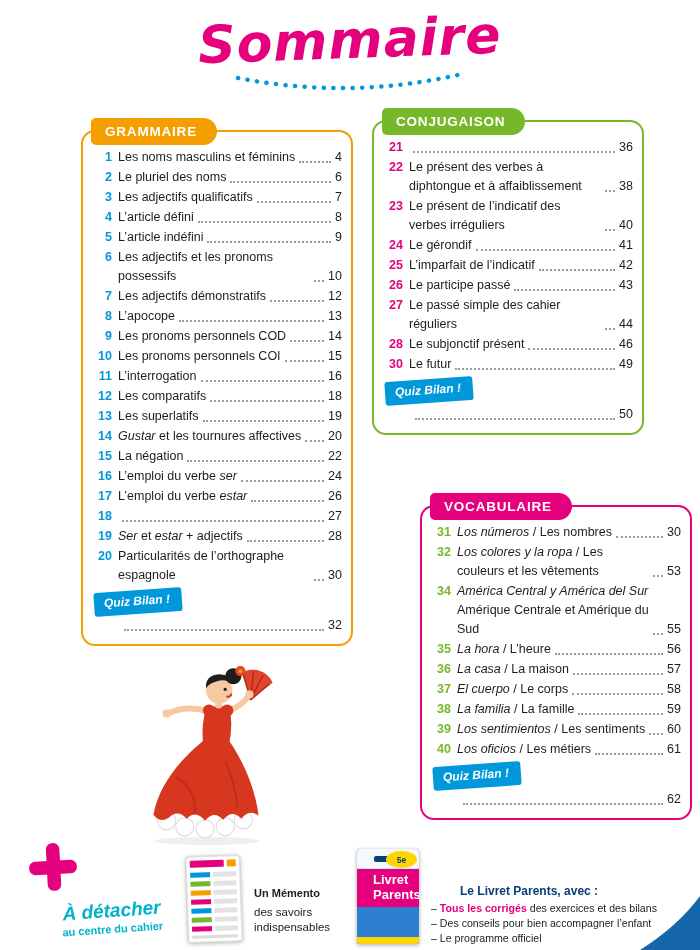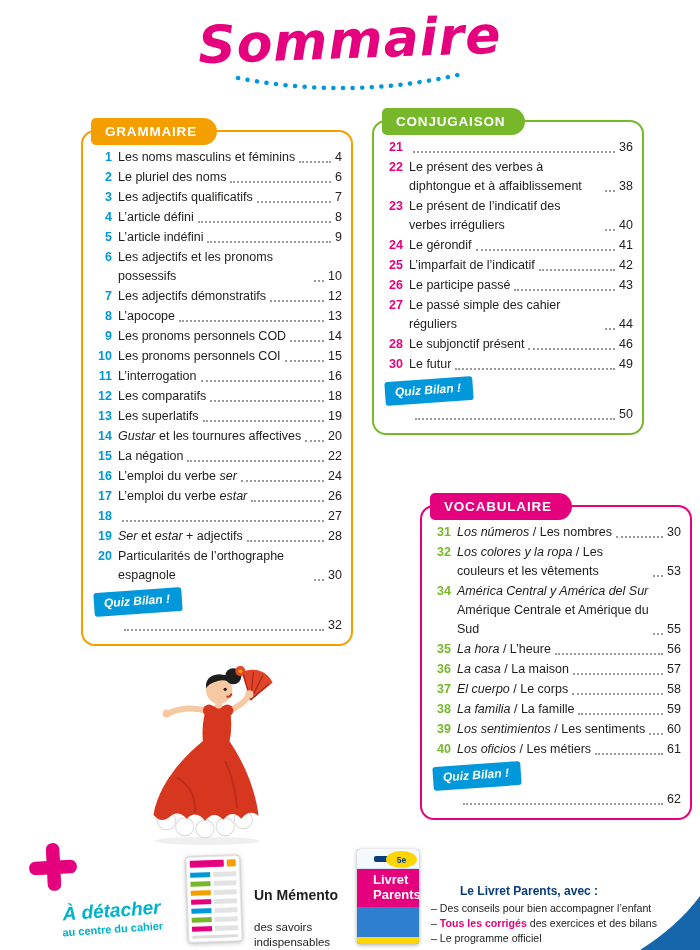--- a/index.html
+++ b/index.html
@@ -56,21 +56,21 @@
   .detach{
     position:absolute; left:22px; top:900px; width:180px; text-align:center;
     color:var(--detach-text,#00B3CC); transform:rotate(-4deg);
   }
   .detach-title{font-size:19px; font-weight:bold; font-style:italic;}
   .detach-sub{font-size:11px; font-weight:bold; margin-top:1px;}
   .memento-thumb{position:absolute; left:186px; top:855px; transform:rotate(-2deg);
     filter:drop-shadow(0 1px 2px rgba(0,0,0,.25));}
   .memento-caption{position:absolute; left:254px; top:886px; width:88px;
     font-size:11.5px; line-height:1.3;}
-  .memento-caption .b{display:block; font-weight:bold; font-size:14px; margin-bottom:16px;}
+  .memento-caption .b{display:block; font-weight:bold; font-size:11px; margin-bottom:5px;}
   .livret-cover{
     position:absolute; left:357px; top:849px; width:62px; height:95px;
     border-radius:3px; overflow:hidden; background:#2f7fd0;
     box-shadow:0 1px 4px rgba(0,0,0,.35);
   }
   .lc-top{height:19px; background:#f4f9fd; border-bottom:1px solid #d0e4f2;
     display:flex; align-items:center; justify-content:center;}
   .lc-logo{width:28px; height:6px; background:#0A3D7A; border-radius:2px;}
   .lc-band{background:var(--highlight-pink,#E5007D); color:#fff; text-align:center;
     font-weight:bold; font-size:13px; line-height:1.15; padding:4px 16px;}
@@ -441,22 +441,22 @@
       <span>Livret</span>
       <span>Parents</span>
     </div>
     <div class="lc-badge">5e</div>
     <div class="lc-strip"></div>
   </div>
 
   <div class="livret-text">
     <div class="lt-head">Le Livret Parents, avec :</div>
     <div class="lt-points">
+        <div class="lt-point"><span>– </span><span class="hl">Tous les corrigés</span><span> des exercices et des bilans</span></div>
         <div class="lt-point"><span>– </span><span>Des conseils pour bien accompagner l’enfant</span></div>
-        <div class="lt-point"><span>– </span><span class="hl">Tous les corrigés</span><span> des exercices et des bilans</span></div>
         <div class="lt-point"><span>– </span><span>Le programme officiel</span></div>
       </div>
   </div>
 
   <svg class="corner" width="60" height="54" viewBox="0 0 60 54">
     <path d="M60 0 Q38 30 0 54 L60 54 Z" style="fill:var(--corner-blue,#1566AB)"></path>
   </svg>
 
 </div>
 

